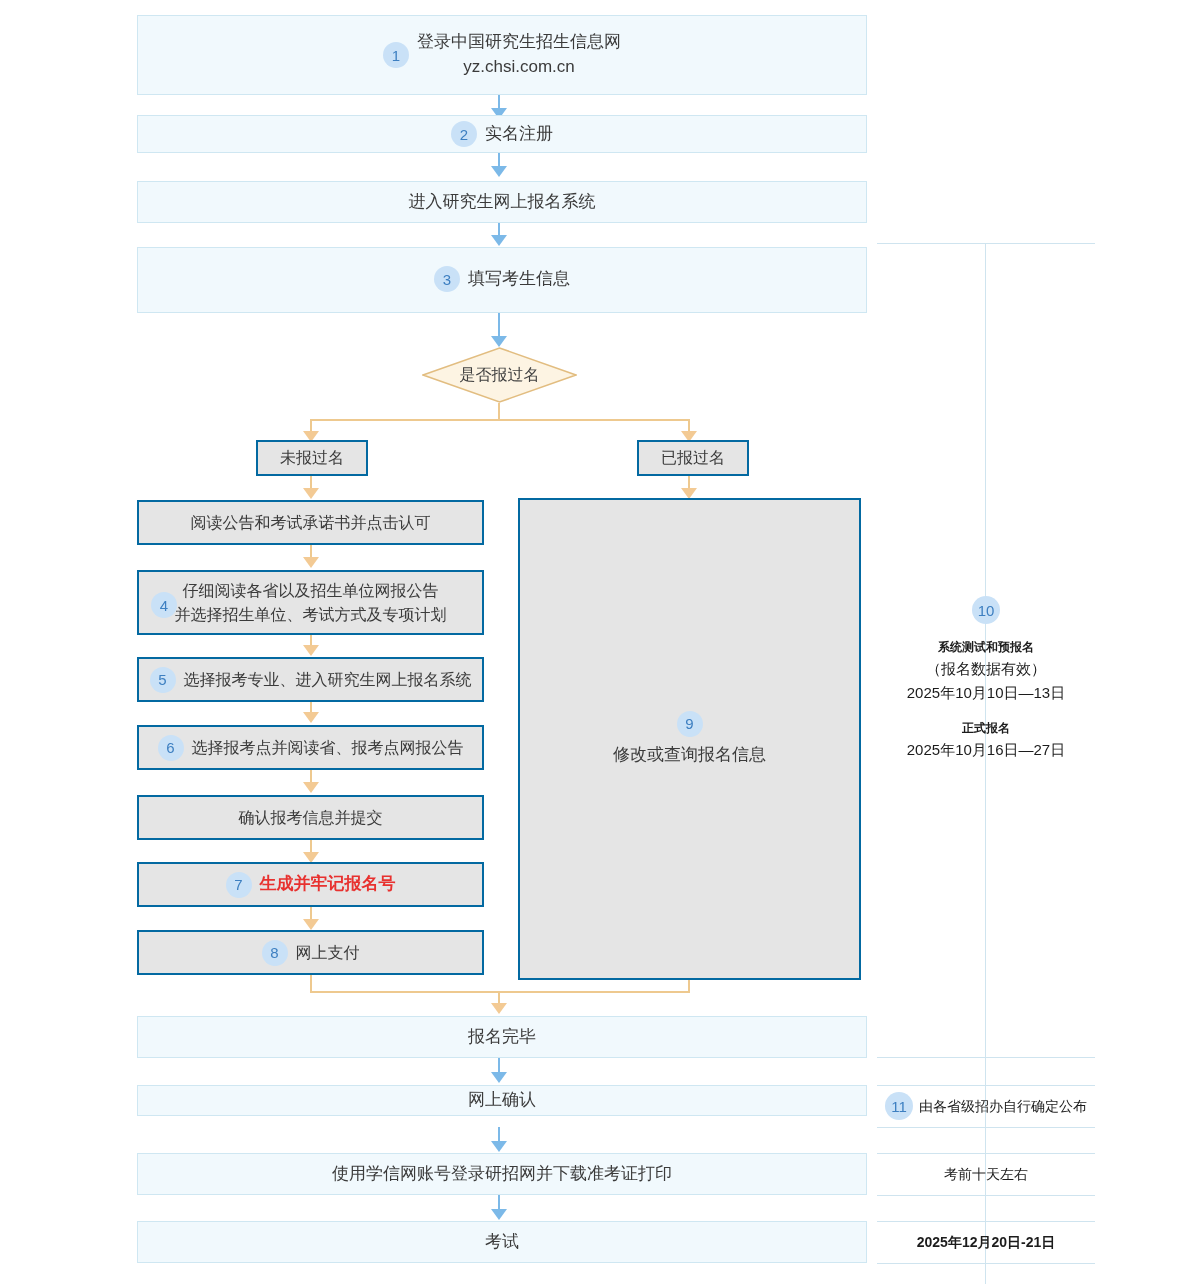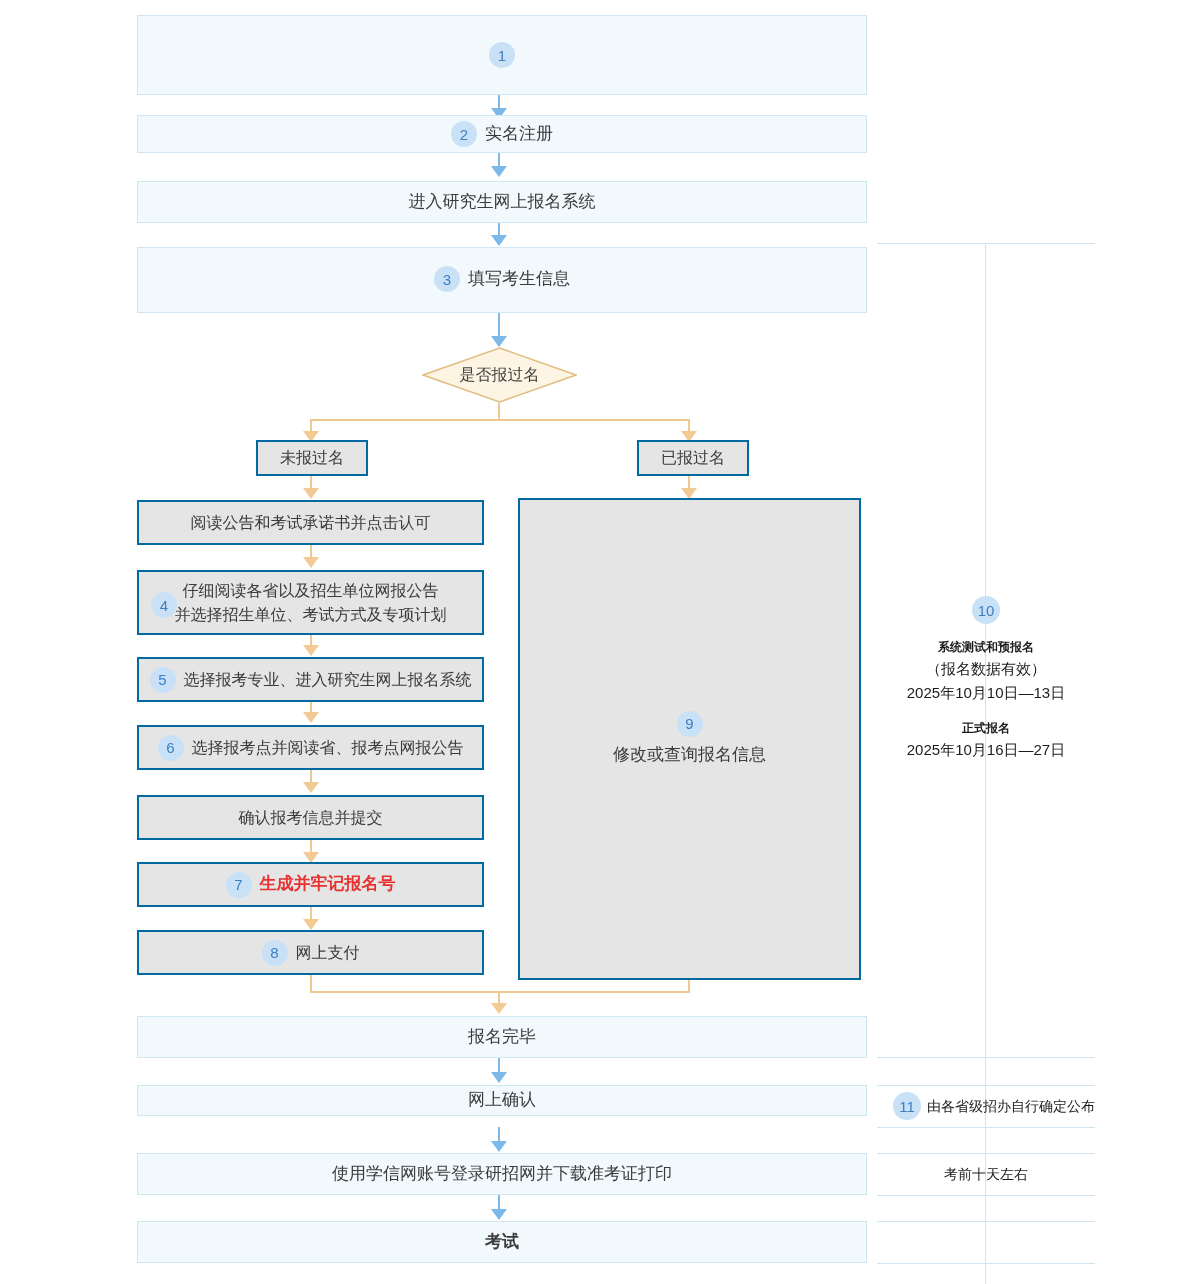--- a/index.html
+++ b/index.html
@@ -108,20 +108,24 @@
   .red-strong{color:#e8312f;font-weight:bold;font-size:17px;}
 </style>
 </head>
 <body>
 
 <div id="stage">
 
   <div class="node blue-box" style="left:137px;top:15px;width:730px;height:80px;">
     <div class="row-inline" style="align-items:center;">
       <span class="badge">1</span>
+      <span>
+        <span class="txt">登录中国研究生招生信息网</span>
+        <span class="line2">yz.chsi.com.cn</span>
+      </span>
     </div>
   </div>
 
   <div class="v-line v-blue conn" style="left:498px;top:95px;height:15px;"></div>
   <div class="arrow-down arrow-blue conn" style="left:491px;top:108px;"></div>
 
   <div class="node blue-box" style="left:137px;top:115px;width:730px;height:38px;">
     <div class="row-inline">
       <span class="badge">2</span>
       <span>实名注册</span>
@@ -252,21 +256,21 @@
   </div>
   <div class="v-line v-blue conn" style="left:498px;top:1127px;height:16px;"></div>
   <div class="arrow-down arrow-blue conn" style="left:491px;top:1141px;"></div>
 
   <div class="node blue-box" style="left:137px;top:1153px;width:730px;height:42px;">
     <span>使用学信网账号登录研招网并下载准考证打印</span>
   </div>
   <div class="v-line v-blue conn" style="left:498px;top:1195px;height:16px;"></div>
   <div class="arrow-down arrow-blue conn" style="left:491px;top:1209px;"></div>
 
-  <div class="node blue-box" style="left:137px;top:1221px;width:730px;height:42px;font-weight:bold;">
+  <div class="node blue-box" style="left:137px;top:1221px;width:730px;height:42px;">
     <span>考试</span>
   </div>
 
   <div class="rule-v" style="left:985px;top:243px;height:1041px;"></div>
 
   <div class="rule-h" style="left:877px;top:243px;width:218px;"></div>
   <div class="rule-h" style="left:877px;top:1057px;width:218px;"></div>
   <div class="rule-h" style="left:877px;top:1085px;width:218px;"></div>
   <div class="rule-h" style="left:877px;top:1127px;width:218px;"></div>
   <div class="rule-h" style="left:877px;top:1153px;width:218px;"></div>
@@ -280,25 +284,28 @@
     </div>
     <div class="tl-gap"></div>
     <div class="tl-title">系统测试和预报名</div>
     <div class="tl-sub">（报名数据有效）</div>
     <div class="tl-sub">2025年10月10日—13日</div>
     <div class="tl-gap"></div>
     <div class="tl-title">正式报名</div>
     <div class="tl-sub">2025年10月16日—27日</div>
   </div>
 
-  <div class="tl-block" style="left:877px;top:1085px;width:218px;height:42px;display:flex;align-items:center;justify-content:flex-end;">
+  <div class="tl-block" style="left:877px;top:1085px;width:218px;height:42px;display:flex;align-items:center;justify-content:center;">
     <div class="row-inline" style="gap:6px;">
       <span class="badge wide">11</span>
       <span class="tl-plain">由各省级招办自行确定公布</span>
     </div>
   </div>
 
   <div class="tl-block" style="left:877px;top:1153px;width:218px;height:42px;display:flex;align-items:center;justify-content:center;">
     <span class="tl-plain">考前十天左右</span>
   </div>
 
+  <div class="tl-block" style="left:877px;top:1221px;width:218px;height:42px;display:flex;align-items:center;justify-content:center;">
+    <span class="tl-plain" style="font-weight:bold;">2025年12月20日-21日</span>
+  </div>
 
 </div>
 
 </body></html>

